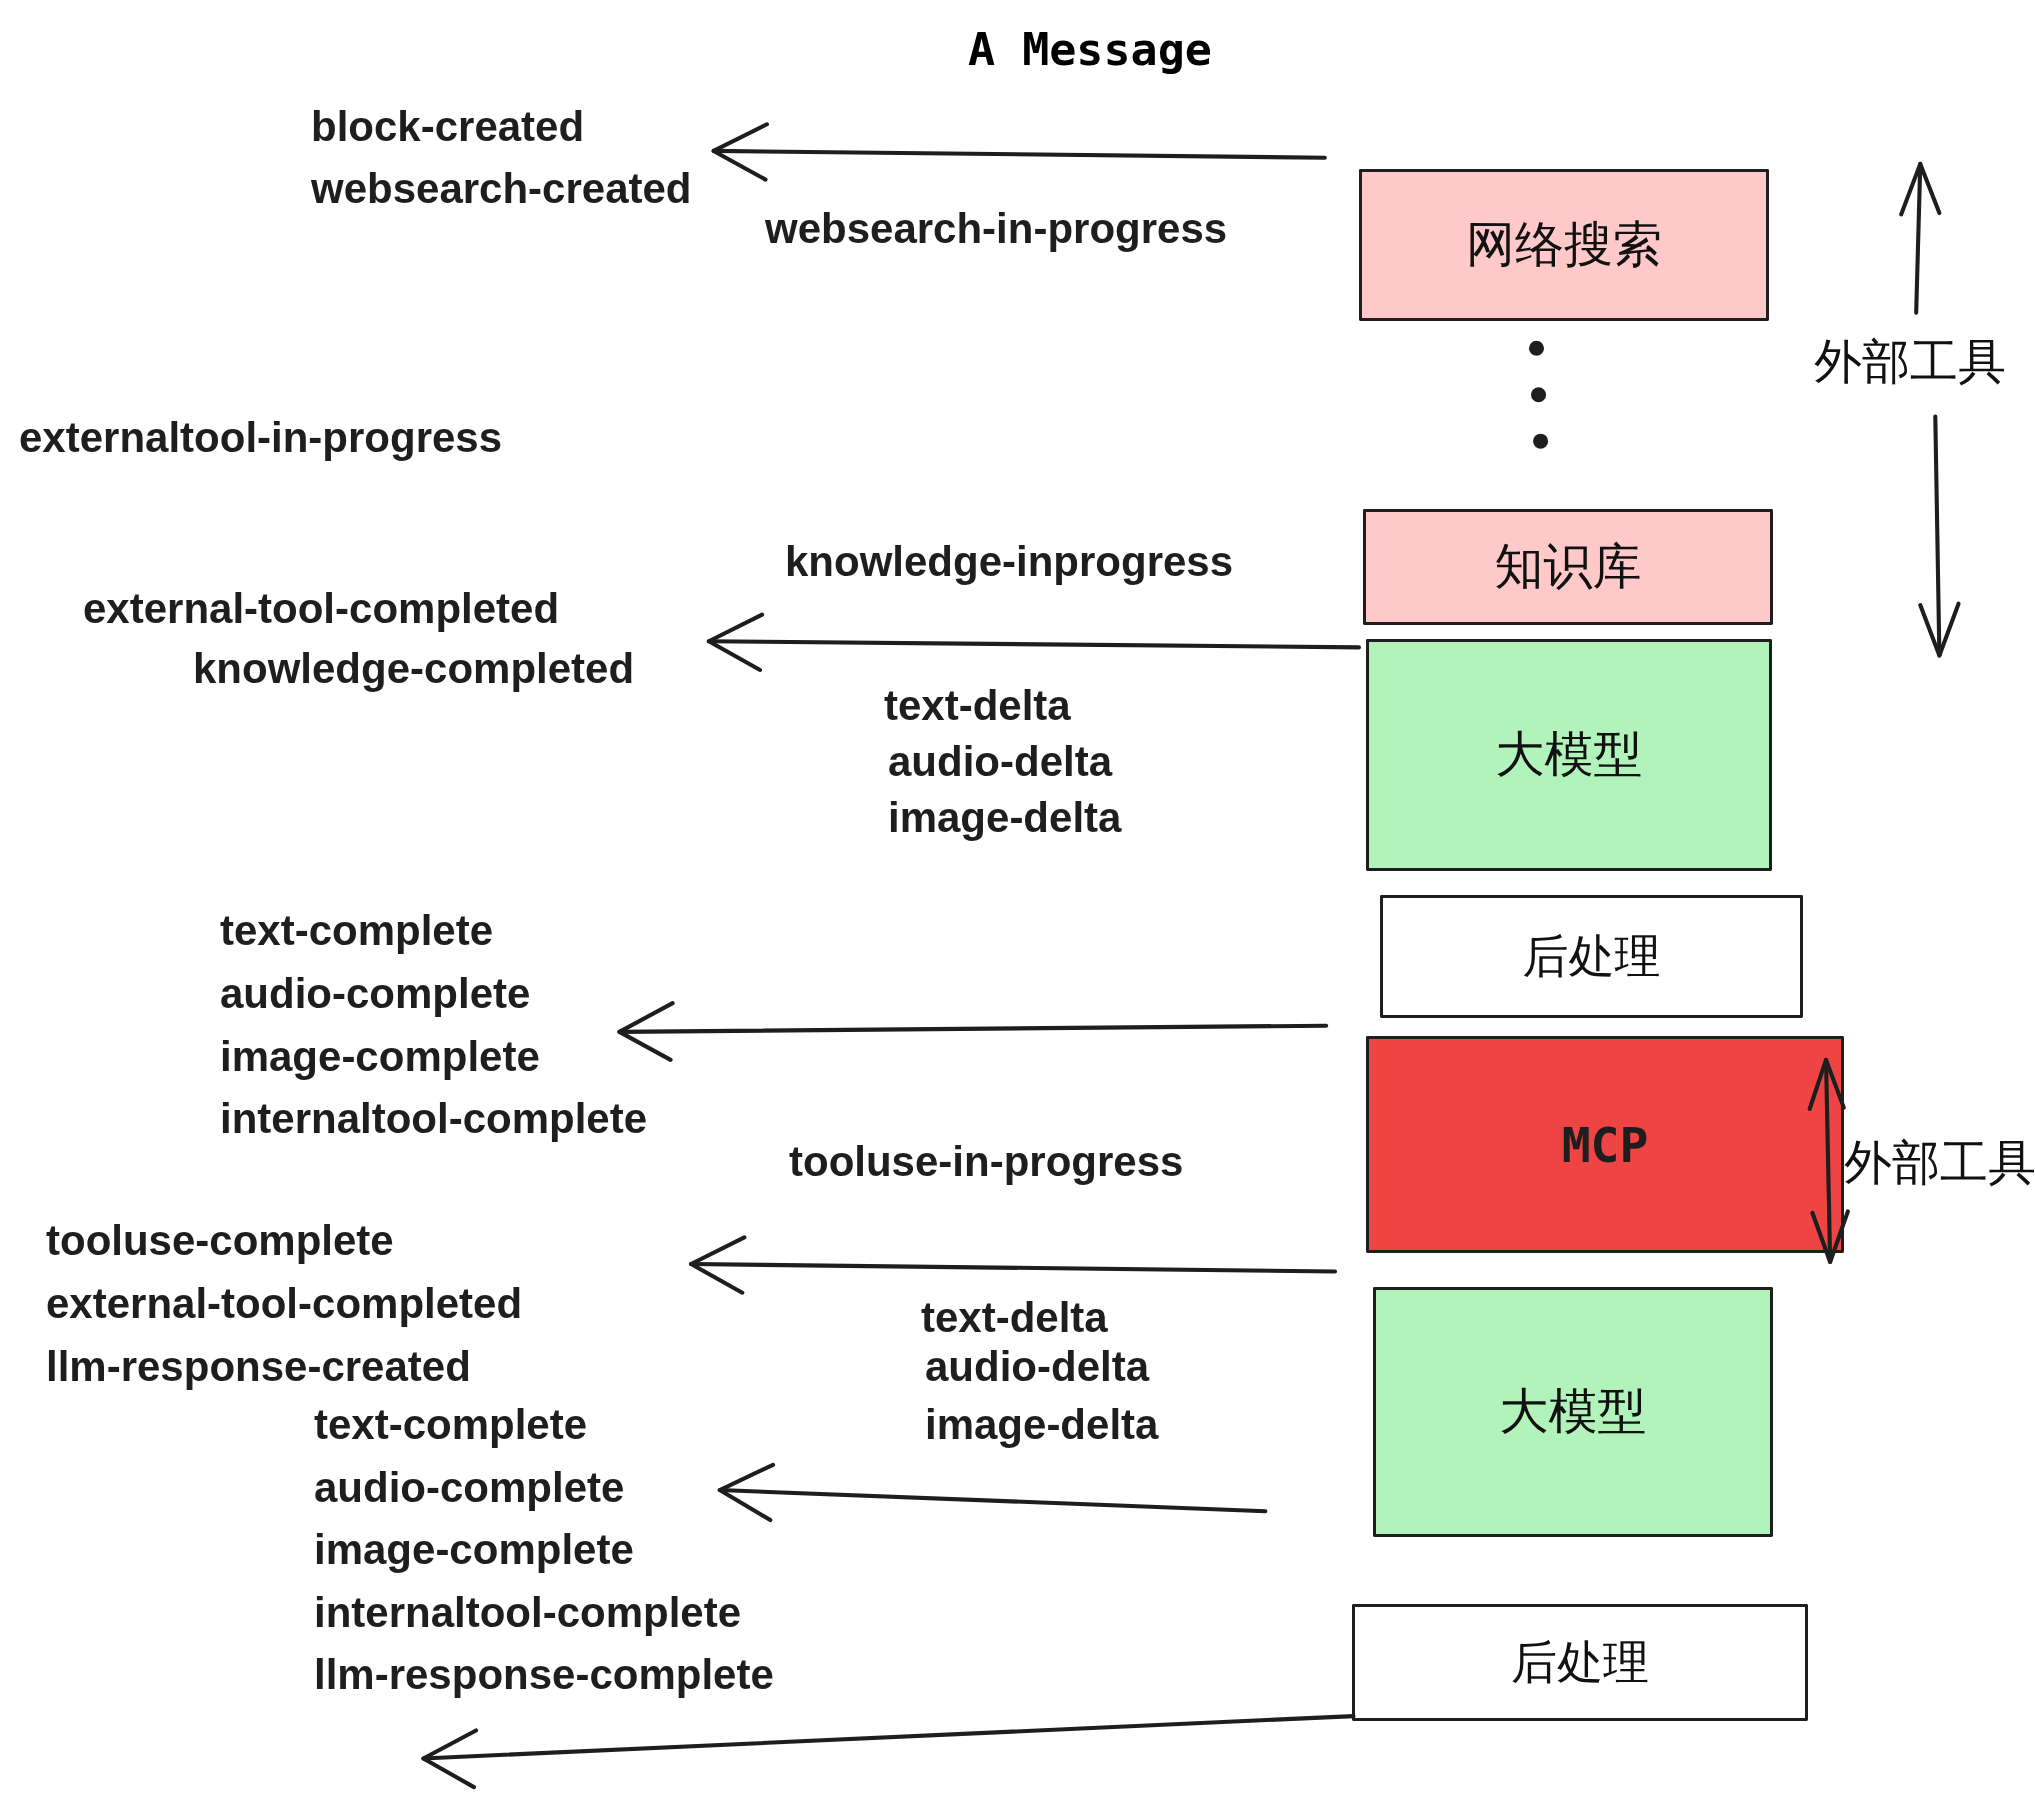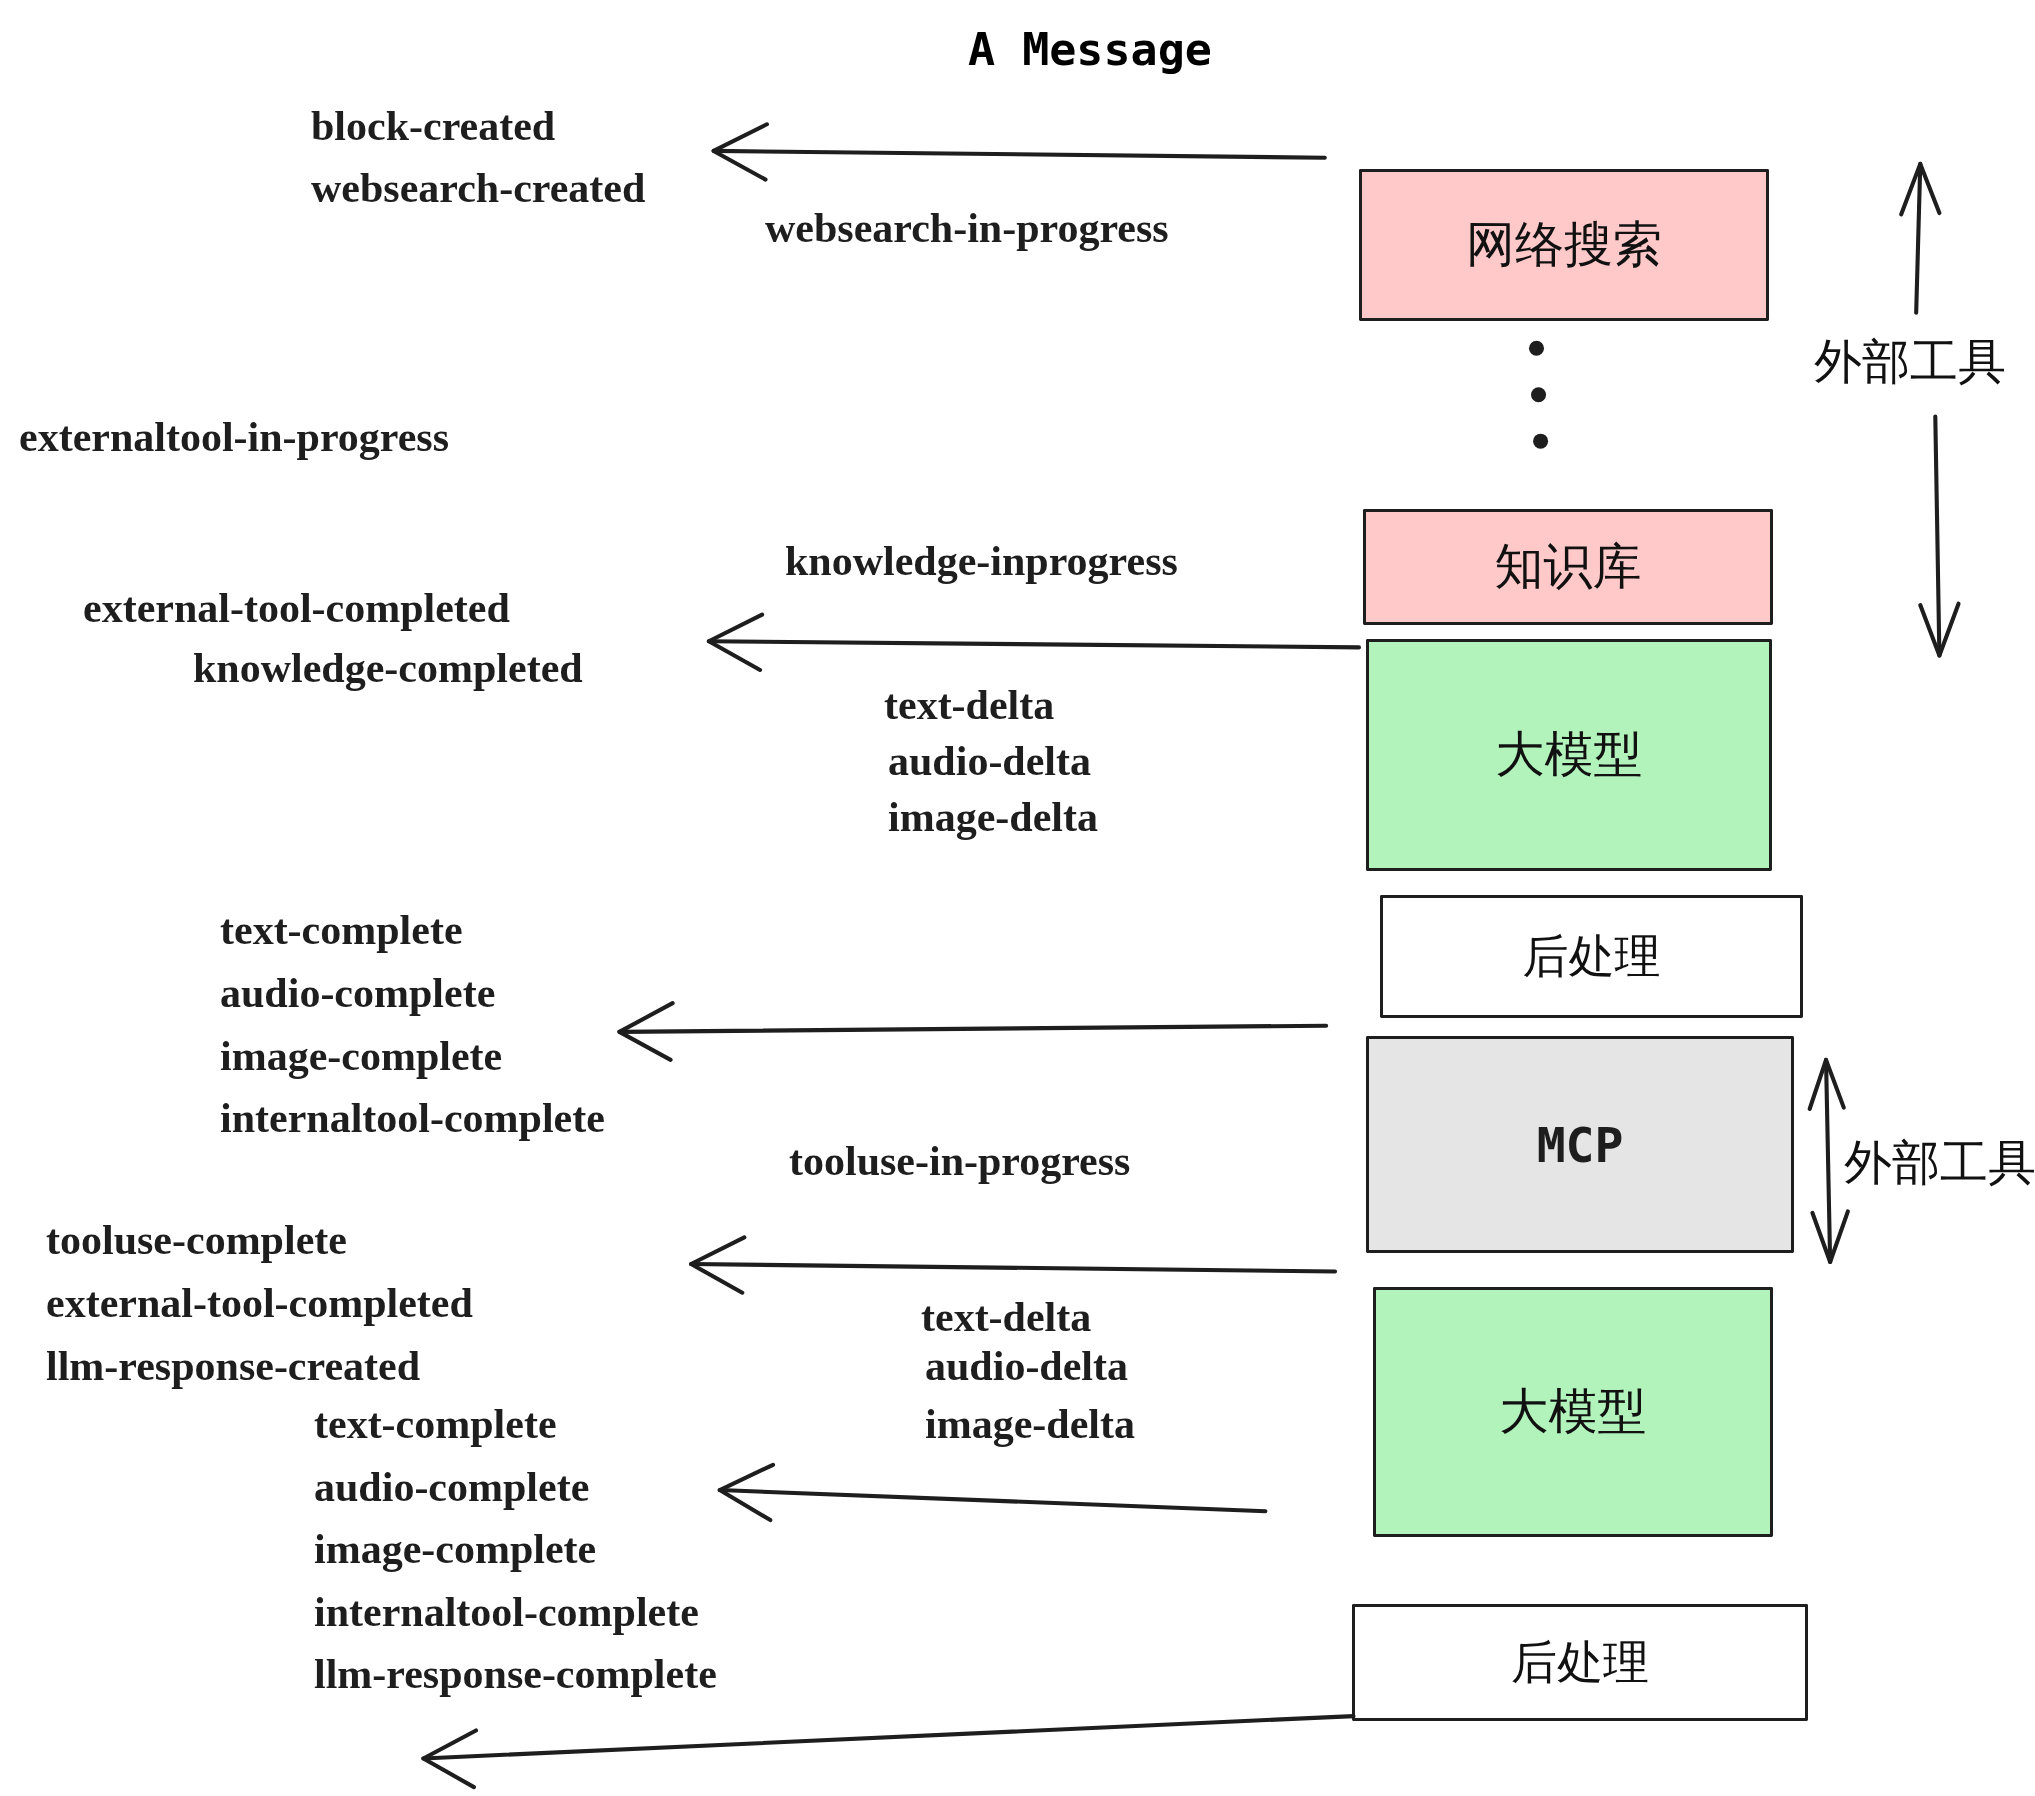--- a/index.html
+++ b/index.html
@@ -6,21 +6,21 @@
   #canvas{
     position:relative;
     width:2035px;
     height:1796px;
     background:#ffffff;
     overflow:hidden;
     font-family:"DejaVu Sans Mono", monospace;
   }
   .ev{
     position:absolute;
-    font-family:Liberation Serif, serif;
+    font-family:Liberation Sans, sans-serif;
     font-weight:bold;
     font-size:42px;
     line-height:55px;
     color:#1e1e1e;
     white-space:nowrap;
   }
   .title{
     position:absolute;
     left:968px;top:19px;
     font-family:"DejaVu Sans Mono", monospace;
@@ -121,21 +121,21 @@
   </div>
 
   <div class="box" style="left: 1366px; top: 639px; width: 406px; height: 232px; background: rgb(178, 242, 187);">
     <span class="cn">大模型</span>
   </div>
 
   <div class="box" style="left: 1380px; top: 895px; width: 423px; height: 123px; background: rgb(255, 255, 255);">
     <span class="cn" style="font-size:46px">后处理</span>
   </div>
 
-  <div class="box" style="left: 1366px; top: 1036px; width: 428px; height: 217px; background: #e5e5e5;">
+  <div class="box" style="left: 1366px; top: 1036px; width: 478px; height: 217px; background: #ef4444;">
     <span class="mono">MCP</span>
   </div>
 
   <div class="box" style="left: 1373px; top: 1287px; width: 400px; height: 250px; background: rgb(178, 242, 187);">
     <span class="cn">大模型</span>
   </div>
 
   <div class="box" style="left: 1352px; top: 1604px; width: 456px; height: 117px; background: rgb(255, 255, 255);">
     <span class="cn" style="font-size:46px">后处理</span>
   </div>

